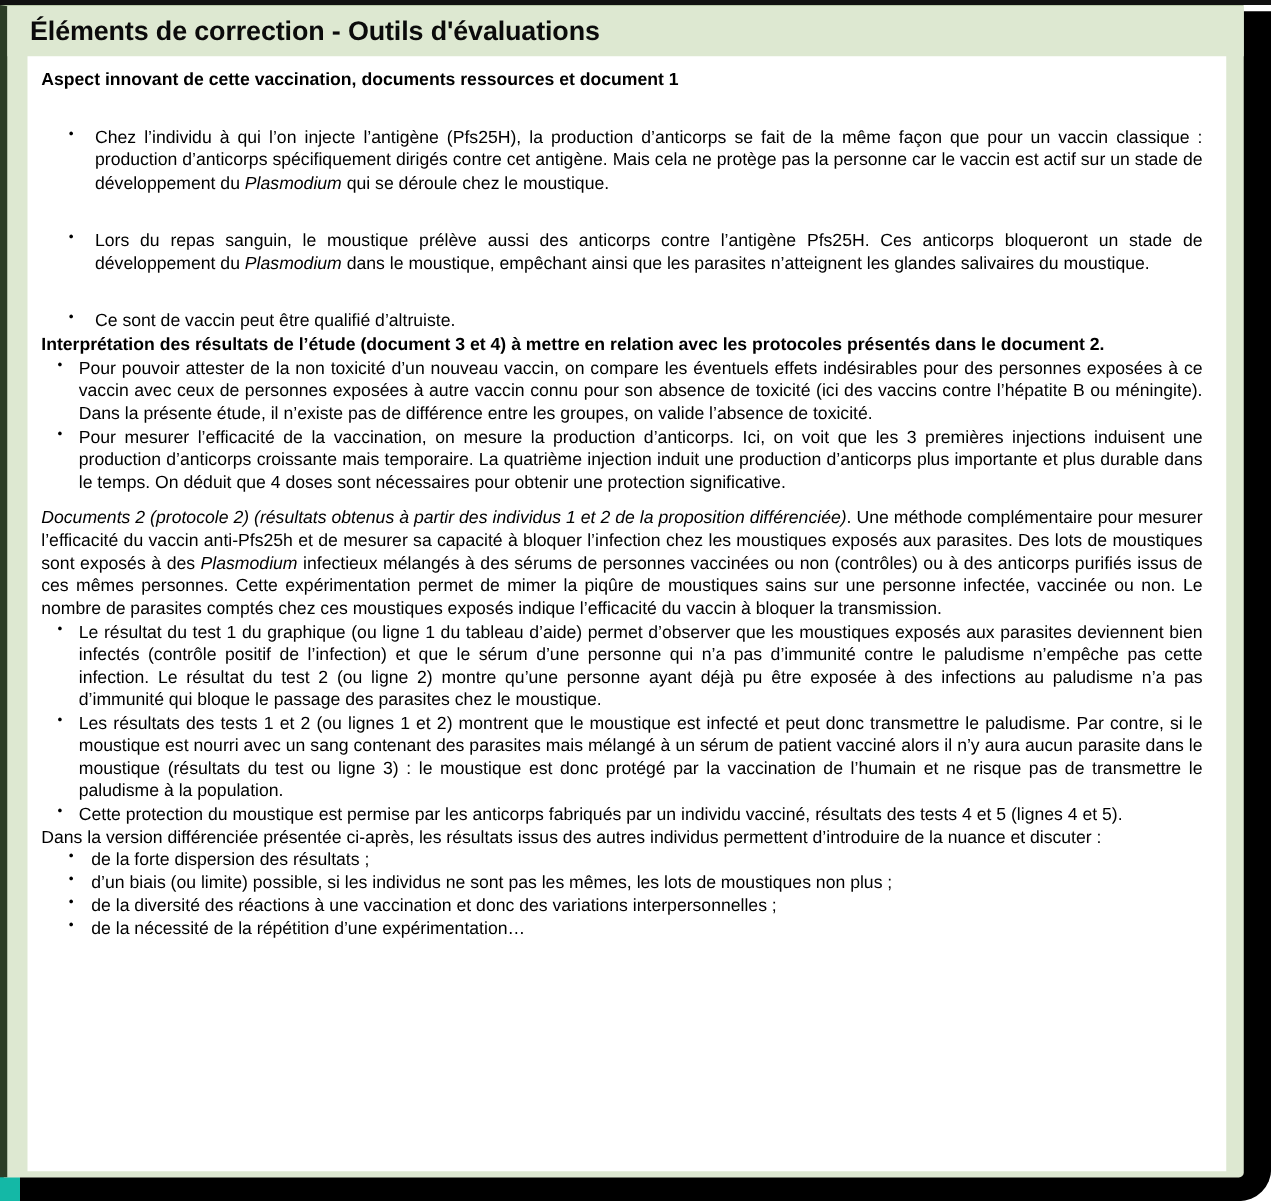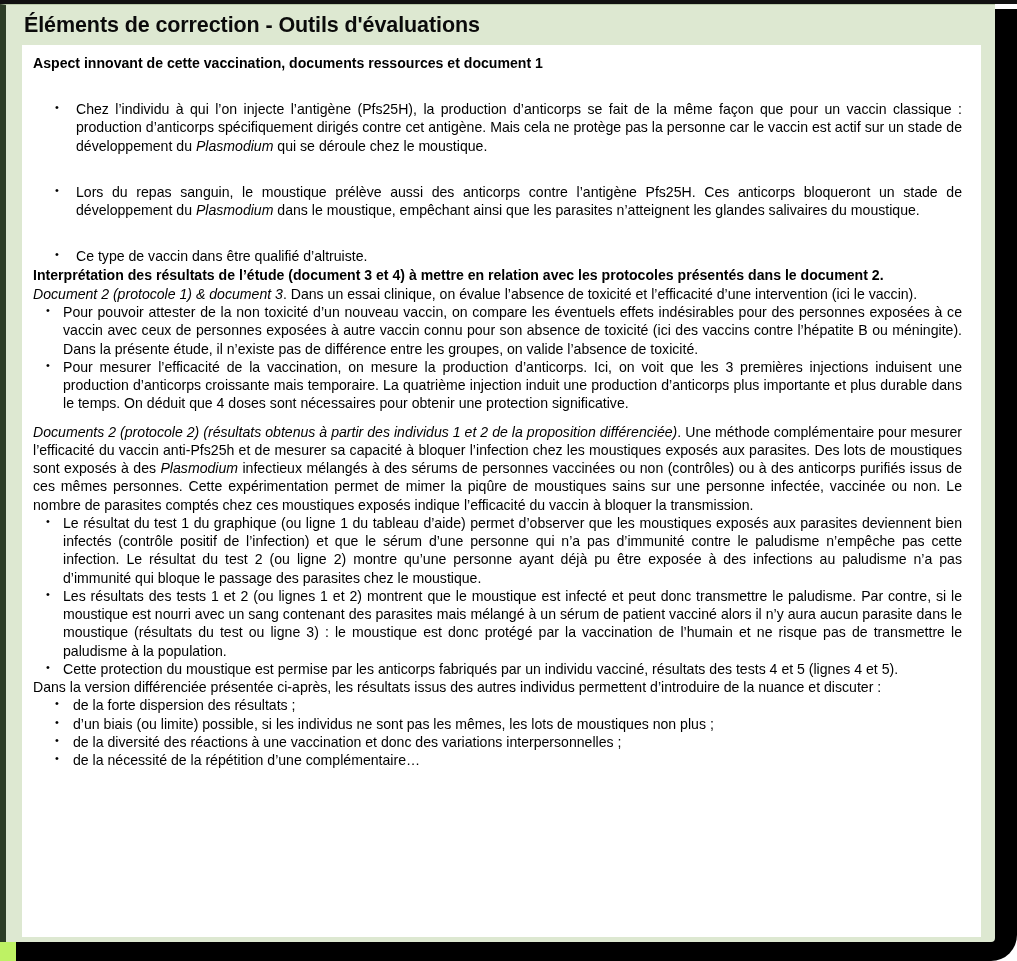--- a/index.html
+++ b/index.html
@@ -14,21 +14,21 @@
     height: 961px;
     overflow: hidden;
   }
 
   
   #slide-frame {
     position: relative;
     width: 860px;
     height: 961px;
     box-sizing: border-box;
-    background: #bef264;
+    background: #14b8a6;
   }
 
   
   #slide-shadow {
     position: absolute;
     left: 16px;
     top: 9px;
     width: 1001px;
     height: 952px;
     background: #000000;
@@ -173,45 +173,44 @@
       <h1 id="page-title">Éléments de correction - Outils d'évaluations</h1>
     </div>
 
     <div id="content-card">
 
       <p class="block-heading">Aspect innovant de cette vaccination, documents ressources et document 1</p>
 
       <ul class="bullets indent-a">
           <li>Chez l’individu à qui l’on injecte l’antigène (Pfs25H), la production d’anticorps se fait de la même façon que pour un vaccin classique : production d’anticorps spécifiquement dirigés contre cet antigène. Mais cela ne protège pas la personne car le vaccin est actif sur un stade de développement du <em class="it">Plasmodium</em> qui se déroule chez le moustique.</li>
           <li>Lors du repas sanguin, le moustique prélève aussi des anticorps contre l’antigène Pfs25H. Ces anticorps bloqueront un stade de développement du <em class="it">Plasmodium</em> dans  le moustique, empêchant ainsi que les parasites n’atteignent les glandes salivaires du moustique.</li>
-          <li>Ce type de vaccin dans être qualifié d’altruiste.</li>
+          <li>Ce sont de vaccin peut être qualifié d’altruiste.</li>
         </ul>
 
       <p class="block-heading">Interprétation des résultats de l’étude (document 3 et 4) à mettre en relation avec les protocoles présentés dans le document 2.</p>
 
-      <p class="para"><em class="it">Document 2 (protocole 1) &amp; document 3</em>. Dans un essai clinique, on évalue l’absence de toxicité et l’efficacité d’une intervention (ici le vaccin).</p>
 
       <ul class="bullets indent-b">
           <li>Pour pouvoir attester de la non toxicité d’un nouveau vaccin, on compare les éventuels effets indésirables pour des personnes exposées à ce vaccin avec ceux de personnes exposées à autre vaccin connu pour son absence de toxicité  (ici des vaccins contre l’hépatite B ou méningite). Dans la présente étude, il n’existe pas de différence entre les groupes,  on valide l’absence de toxicité.</li>
           <li> Pour mesurer l’efficacité de la vaccination, on mesure la production d’anticorps. Ici, on voit que les 3 premières injections induisent une production d’anticorps croissante mais temporaire. La quatrième injection induit une production d’anticorps plus importante et plus durable dans le temps. On déduit que  4 doses sont nécessaires pour obtenir une protection significative.</li>
         </ul>
 
       <p class="para spaced-top"><em class="it">Documents 2 (protocole 2) (résultats obtenus à partir des individus 1 et 2 de la proposition différenciée)</em>. Une méthode complémentaire pour mesurer l’efficacité du vaccin anti-Pfs25h et de mesurer sa capacité à bloquer l’infection chez les moustiques exposés aux parasites. Des lots de moustiques sont exposés à des <em class="it">Plasmodium</em> infectieux mélangés à des sérums de personnes vaccinées ou non (contrôles) ou à des anticorps purifiés issus de ces mêmes personnes. Cette expérimentation permet de mimer la piqûre de moustiques sains sur une personne infectée, vaccinée ou non. Le nombre de parasites comptés chez ces moustiques exposés indique l’efficacité du vaccin à bloquer la transmission.</p>
 
       <ul class="bullets indent-b">
           <li> Le résultat du test 1 du graphique (ou ligne 1 du tableau d’aide) permet d’observer que les moustiques exposés aux parasites deviennent bien infectés (contrôle positif de l’infection) et que le sérum d’une personne qui n’a pas d’immunité contre le paludisme n’empêche pas cette infection. Le résultat du test 2 (ou ligne 2) montre qu’une personne ayant déjà pu être exposée à des infections au paludisme n’a pas d’immunité qui bloque le passage des parasites chez le moustique.</li>
           <li> Les résultats des tests 1 et 2 (ou lignes 1 et 2) montrent que le moustique est infecté et peut donc transmettre le paludisme. Par contre, si le moustique est nourri avec un sang contenant des parasites mais mélangé à un sérum de patient vacciné alors il n’y aura aucun parasite dans le moustique (résultats du test ou ligne 3) : le moustique est donc protégé par la vaccination de l’humain et ne risque pas de transmettre le paludisme à la population.</li>
           <li> Cette protection du moustique est permise par les anticorps fabriqués par un individu vacciné, résultats des tests 4 et 5 (lignes 4 et 5).</li>
         </ul>
 
       <p class="para">Dans la version différenciée présentée ci-après, les résultats issus des autres individus permettent d’introduire de la nuance et discuter :</p>
 
       <ul class="bullets indent-c">
           <li>de la forte dispersion des résultats ;</li>
           <li>d’un biais (ou limite) possible, si les individus ne sont pas les mêmes, les lots de moustiques non plus ;</li>
           <li>de la diversité des réactions à une vaccination et donc des variations interpersonnelles ;</li>
-          <li>de la nécessité de la répétition d’une complémentaire…</li>
+          <li>de la nécessité de la répétition d’une expérimentation…</li>
         </ul>
 
 
     </div>
   </div>
 </div>
 
 </body></html>

